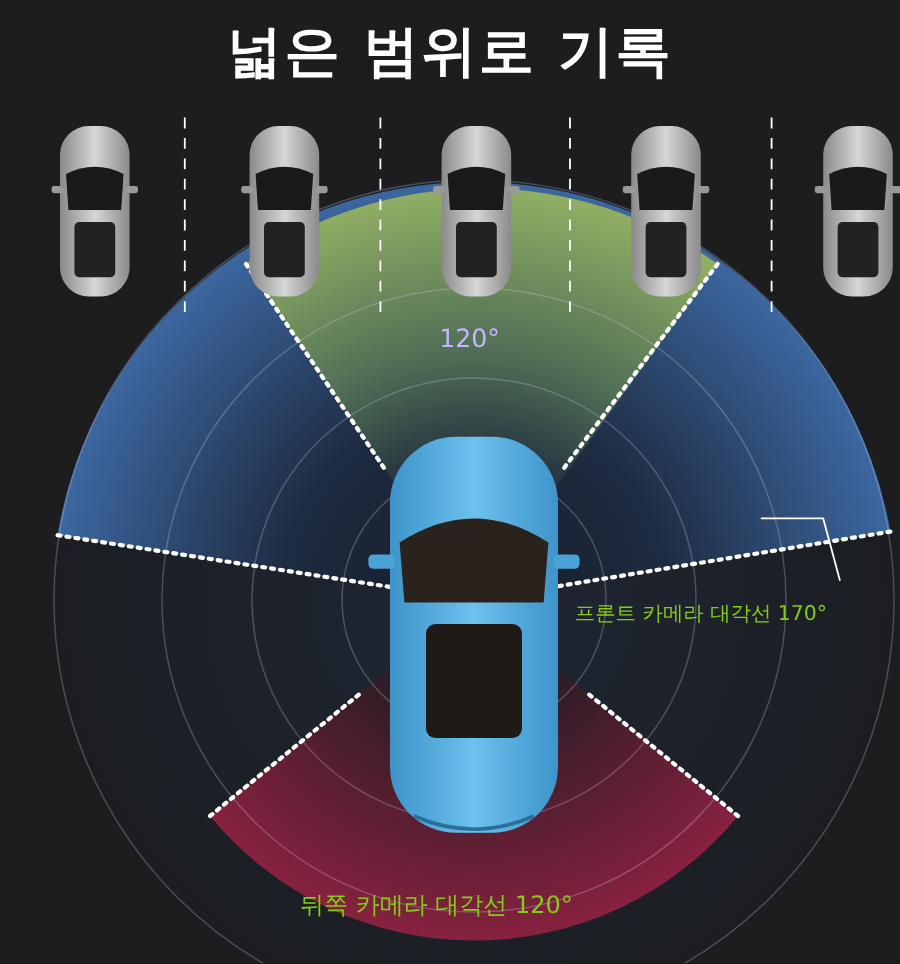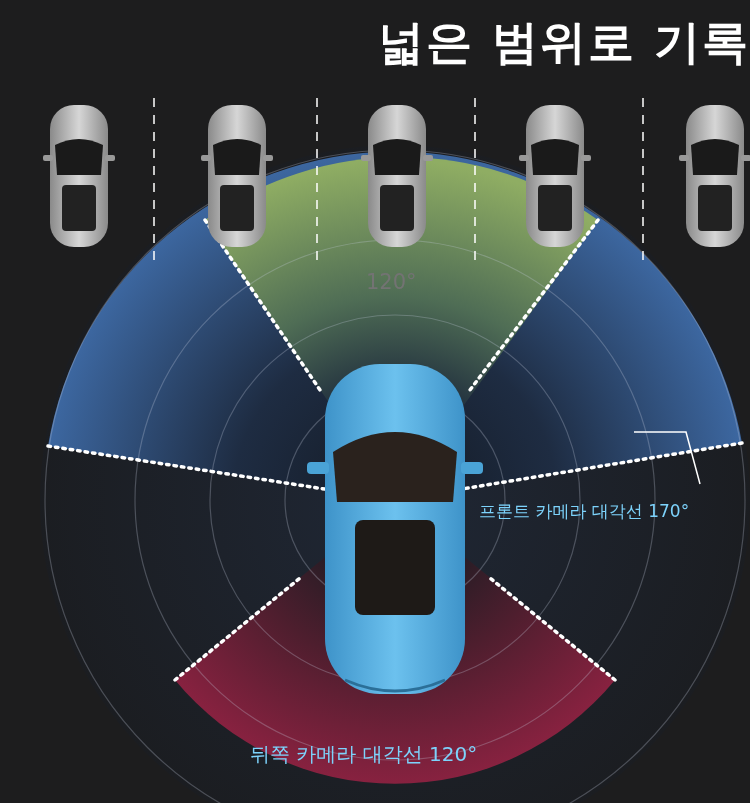--- a/index.html
+++ b/index.html
@@ -1,22 +1,22 @@
 <!DOCTYPE html>
 <html><head>
 <meta charset="utf-8">
 <style>
   html, body { margin: 0; padding: 0; background: #1d1d1e; }
   body { width: 750px; height: 803px; overflow: hidden; position: relative;
          font-family: "DejaVu Sans", "Liberation Sans", sans-serif; }
-  .title { position: absolute; left: 0; top: 12px; width: 750px; text-align: right;
+  .title { position: absolute; left: 0; top: 12px; width: 750px; text-align: center;
            color: #ffffff; font-weight: bold; font-size: 46px; letter-spacing: 2px; }
   svg { position: absolute; left: 0; top: 0; }
-  .lbl { position: absolute; color: #7dd3fc; white-space: nowrap; }
-  .lbl-green { left: 366px; top: 270px; font-size: 21px; color: #737373; }
+  .lbl { position: absolute; color: #84cc16; white-space: nowrap; }
+  .lbl-green { left: 366px; top: 270px; font-size: 21px; color: #c4b5fd; }
   .lbl-front { left: 479px; top: 500px; font-size: 17px; }
   .lbl-rear  { left: 250px; top: 726px; font-size: 20px; margin-top: 15px; }
 </style>
 </head>
 <body>
 
 <div class="title">넓은 범위로 기록</div>
 
 <svg width="750" height="803" viewBox="0 0 750 803">
   <defs>

